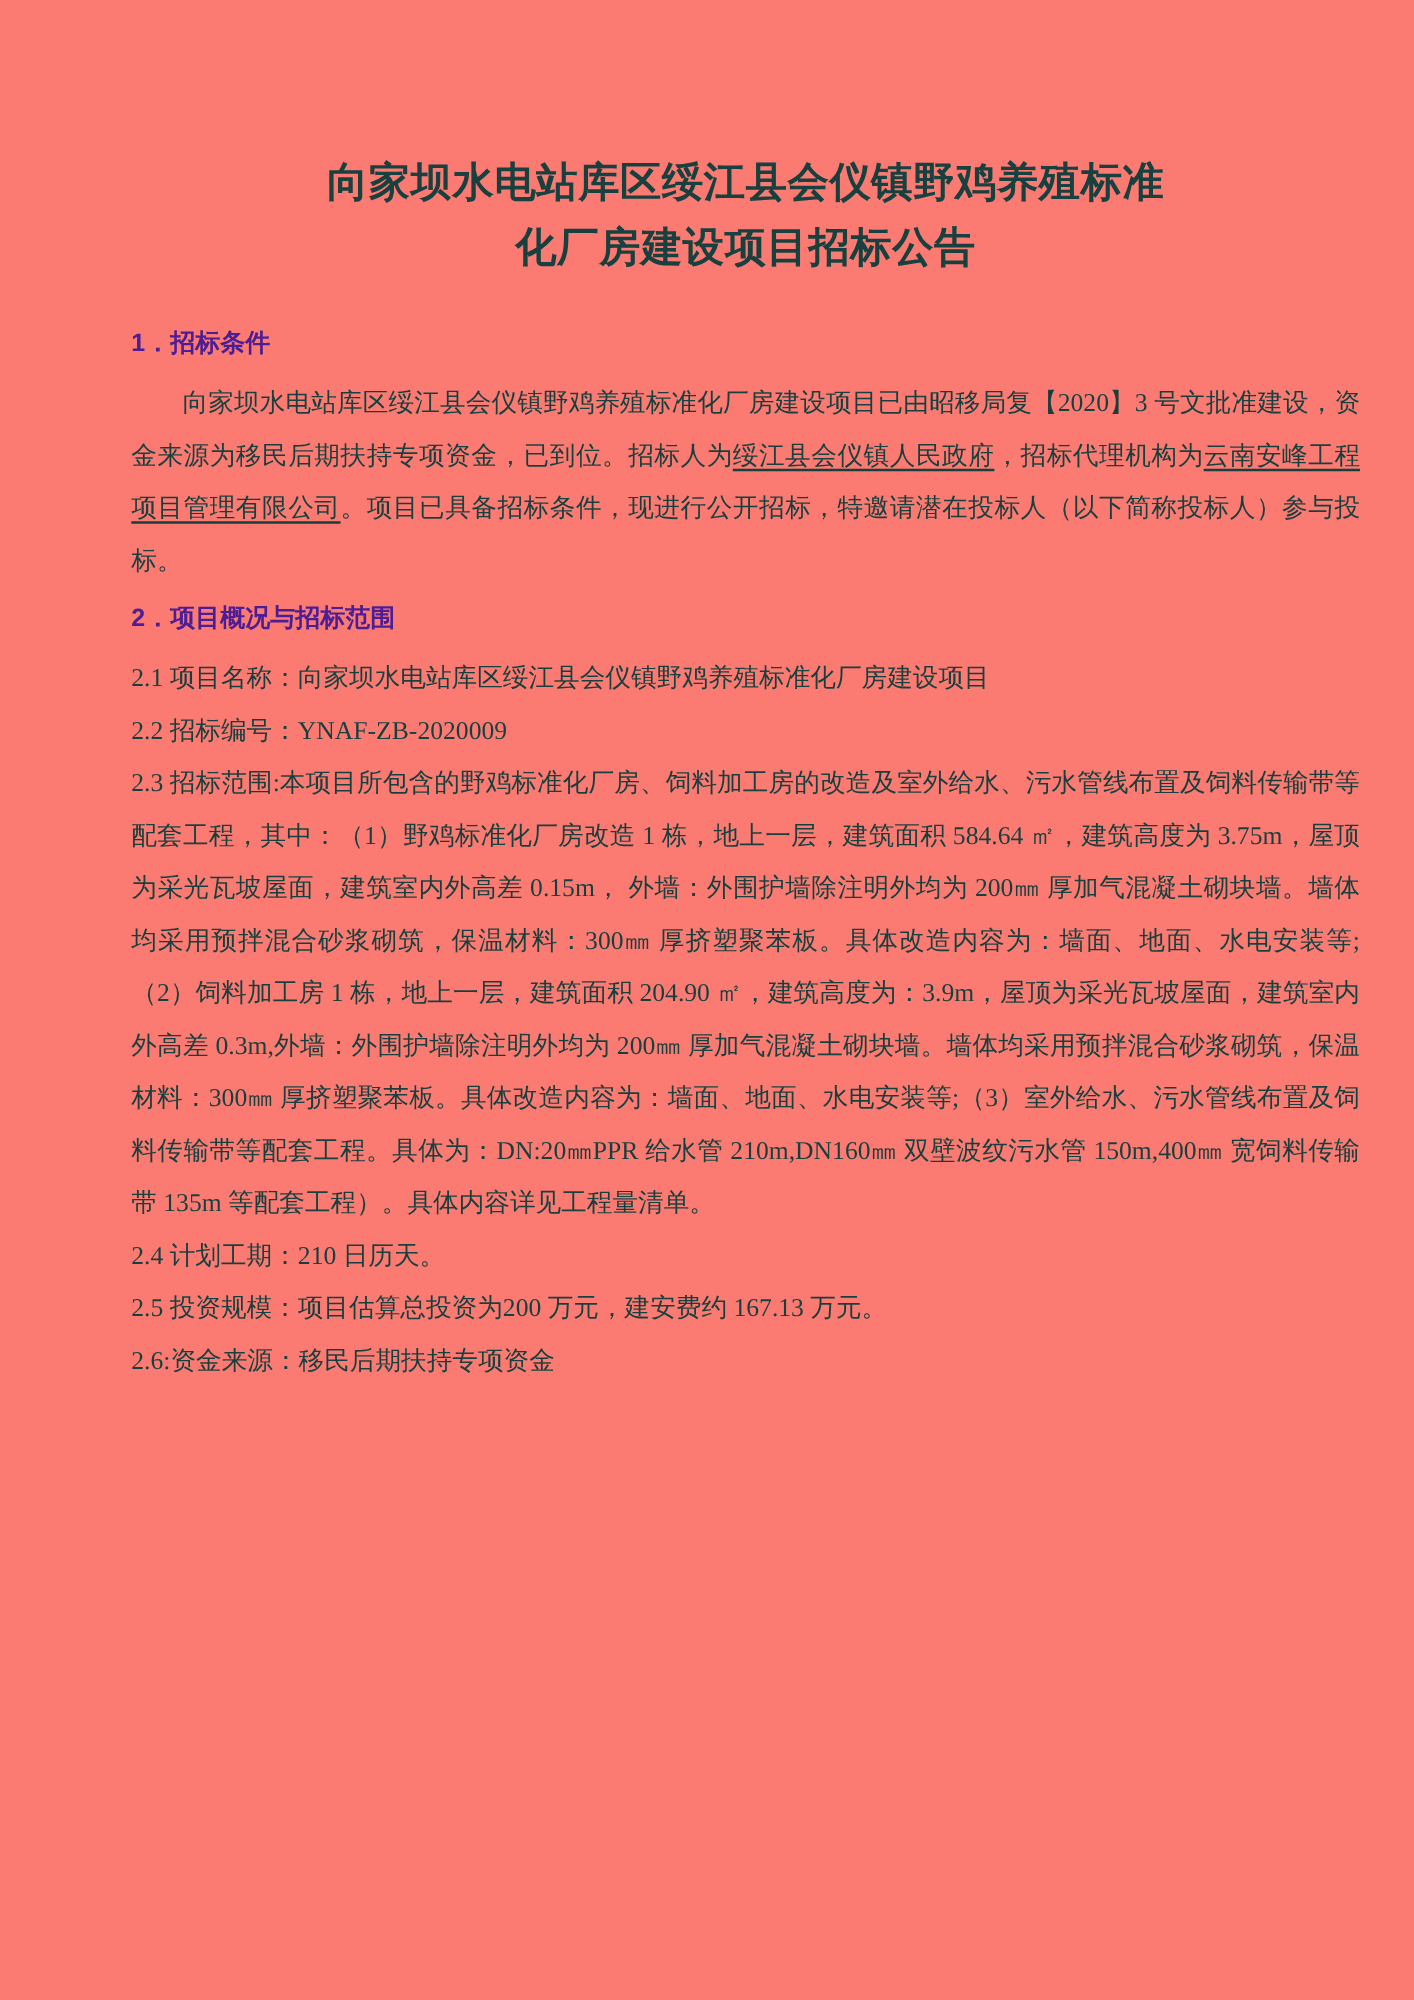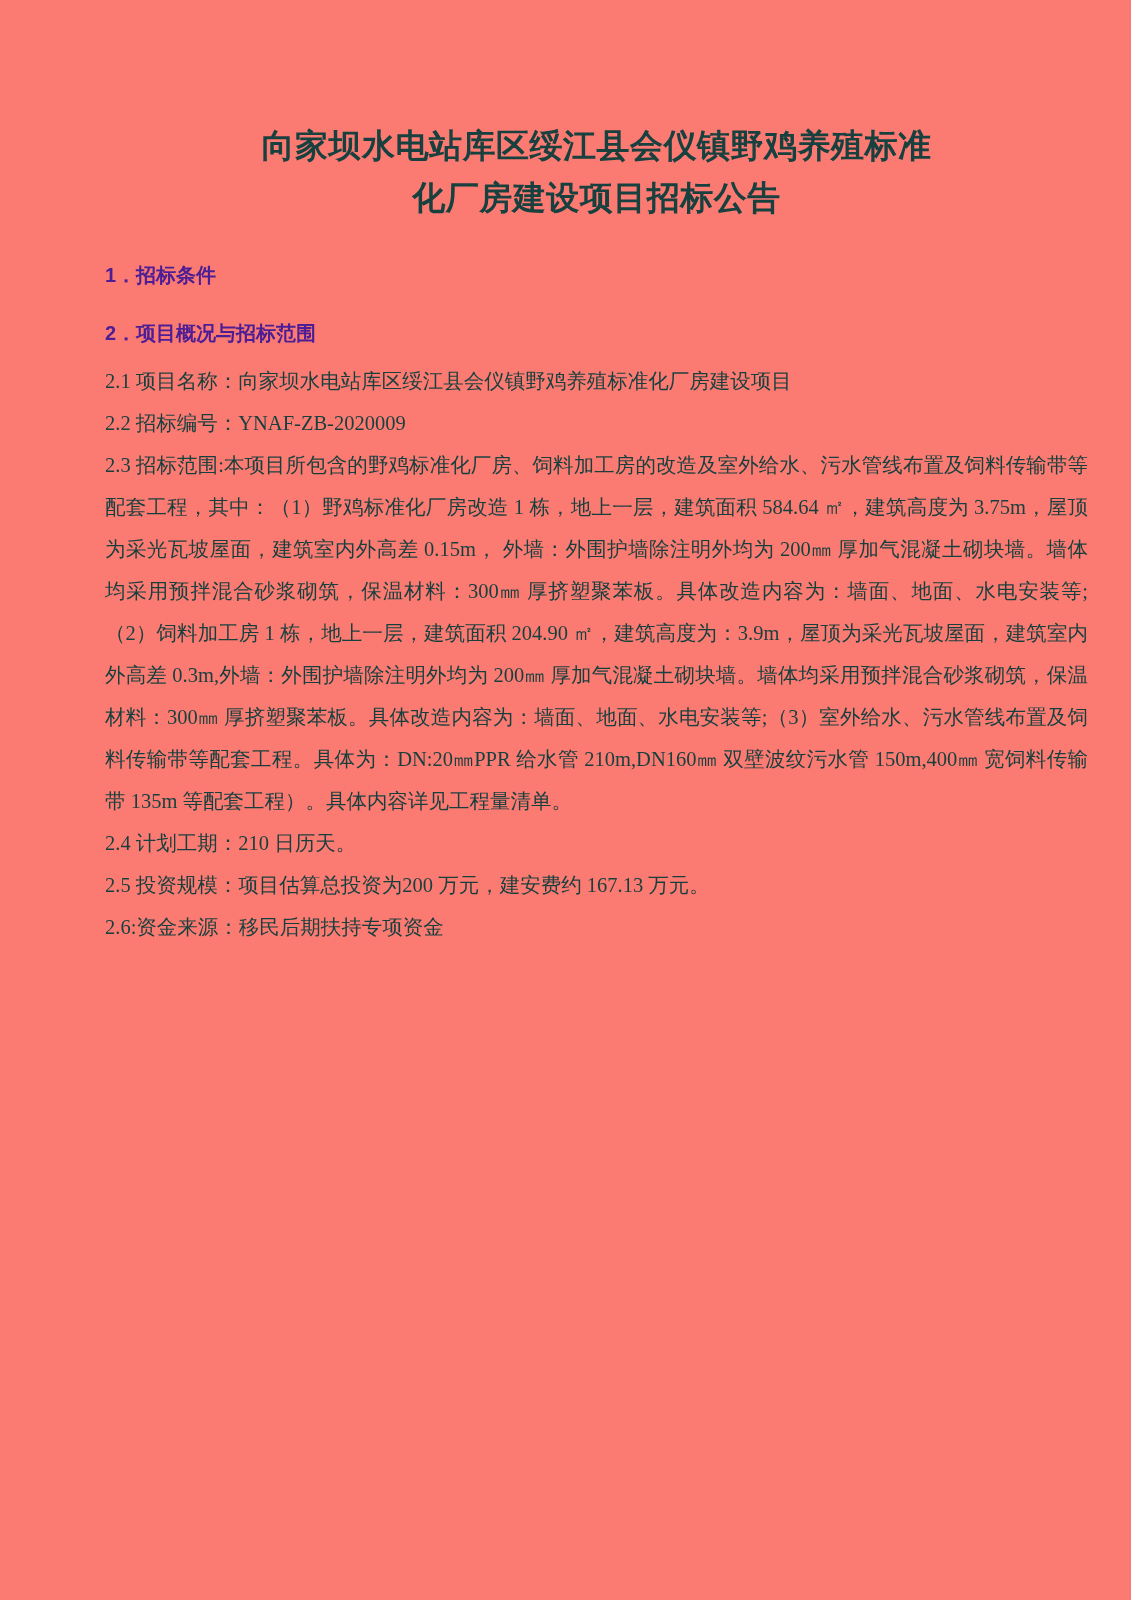--- a/index.html
+++ b/index.html
@@ -35,21 +35,21 @@
   }
   .sec-head {
     font-family: "Liberation Sans", sans-serif;
     font-weight: bold;
     font-size: 20px;
     line-height: 34px;
     color: #4c1d95;
     margin: 0 0 10px 0;
   }
   .sec-head.gap {
-    margin-top: 24px;
+    margin-top: 8px;
   }
   .para {
     font-size: 20.5px;
     line-height: 42px;
     text-align: justify;
     text-justify: inter-ideograph;
     margin: 0;
     color: #173f3e;
   }
   .para.indent {
@@ -81,20 +81,23 @@
 
 <div class="page">
 
   <h1 class="doc-title">
     <span>向家坝水电站库区绥江县会仪镇野鸡养殖标准</span>
     <span class="line2">化厂房建设项目招标公告</span>
   </h1>
 
   <h2 class="sec-head">1．招标条件</h2>
 
+  <p class="para indent">
+    <span>向家坝水电站库区绥江县会仪镇野鸡养殖标准化厂房建设项目已由昭移局复【2020】3 号文批准建设，资金来源为移民后期扶持专项资金，已到位。招标人为</span><span class="u">绥江县会仪镇人民政府</span><span>，招标代理机构为</span><span class="u">云南安峰工程项目管理有限公司</span><span>。项目已具备招标条件，现进行公开招标，特邀请潜在投标人（以下简称投标人）参与投标。</span>
+  </p>
 
   <h2 class="sec-head gap">2．项目概况与招标范围</h2>
 
   <p class="item">2.1 项目名称：向家坝水电站库区绥江县会仪镇野鸡养殖标准化厂房建设项目</p>
   <p class="item">2.2 招标编号：YNAF-ZB-2020009</p>
   <p class="block-just">2.3 招标范围:本项目所包含的野鸡标准化厂房、饲料加工房的改造及室外给水、污水管线布置及饲料传输带等配套工程，其中：（1）野鸡标准化厂房改造 1 栋，地上一层，建筑面积 584.64 ㎡，建筑高度为 3.75m，屋顶为采光瓦坡屋面，建筑室内外高差 0.15m， 外墙：外围护墙除注明外均为 200㎜ 厚加气混凝土砌块墙。墙体均采用预拌混合砂浆砌筑，保温材料：300㎜ 厚挤塑聚苯板。具体改造内容为：墙面、地面、水电安装等;（2）饲料加工房 1 栋，地上一层，建筑面积 204.90 ㎡，建筑高度为：3.9m，屋顶为采光瓦坡屋面，建筑室内外高差 0.3m,外墙：外围护墙除注明外均为 200㎜ 厚加气混凝土砌块墙。墙体均采用预拌混合砂浆砌筑，保温材料：300㎜ 厚挤塑聚苯板。具体改造内容为：墙面、地面、水电安装等;（3）室外给水、污水管线布置及饲料传输带等配套工程。具体为：DN:20㎜PPR 给水管 210m,DN160㎜ 双壁波纹污水管 150m,400㎜ 宽饲料传输带 135m 等配套工程）。具体内容详见工程量清单。</p>
   <p class="item">2.4 计划工期：210 日历天。</p>
   <p class="item">2.5 投资规模：项目估算总投资为200 万元，建安费约 167.13 万元。</p>
   <p class="item">2.6:资金来源：移民后期扶持专项资金</p>
 

